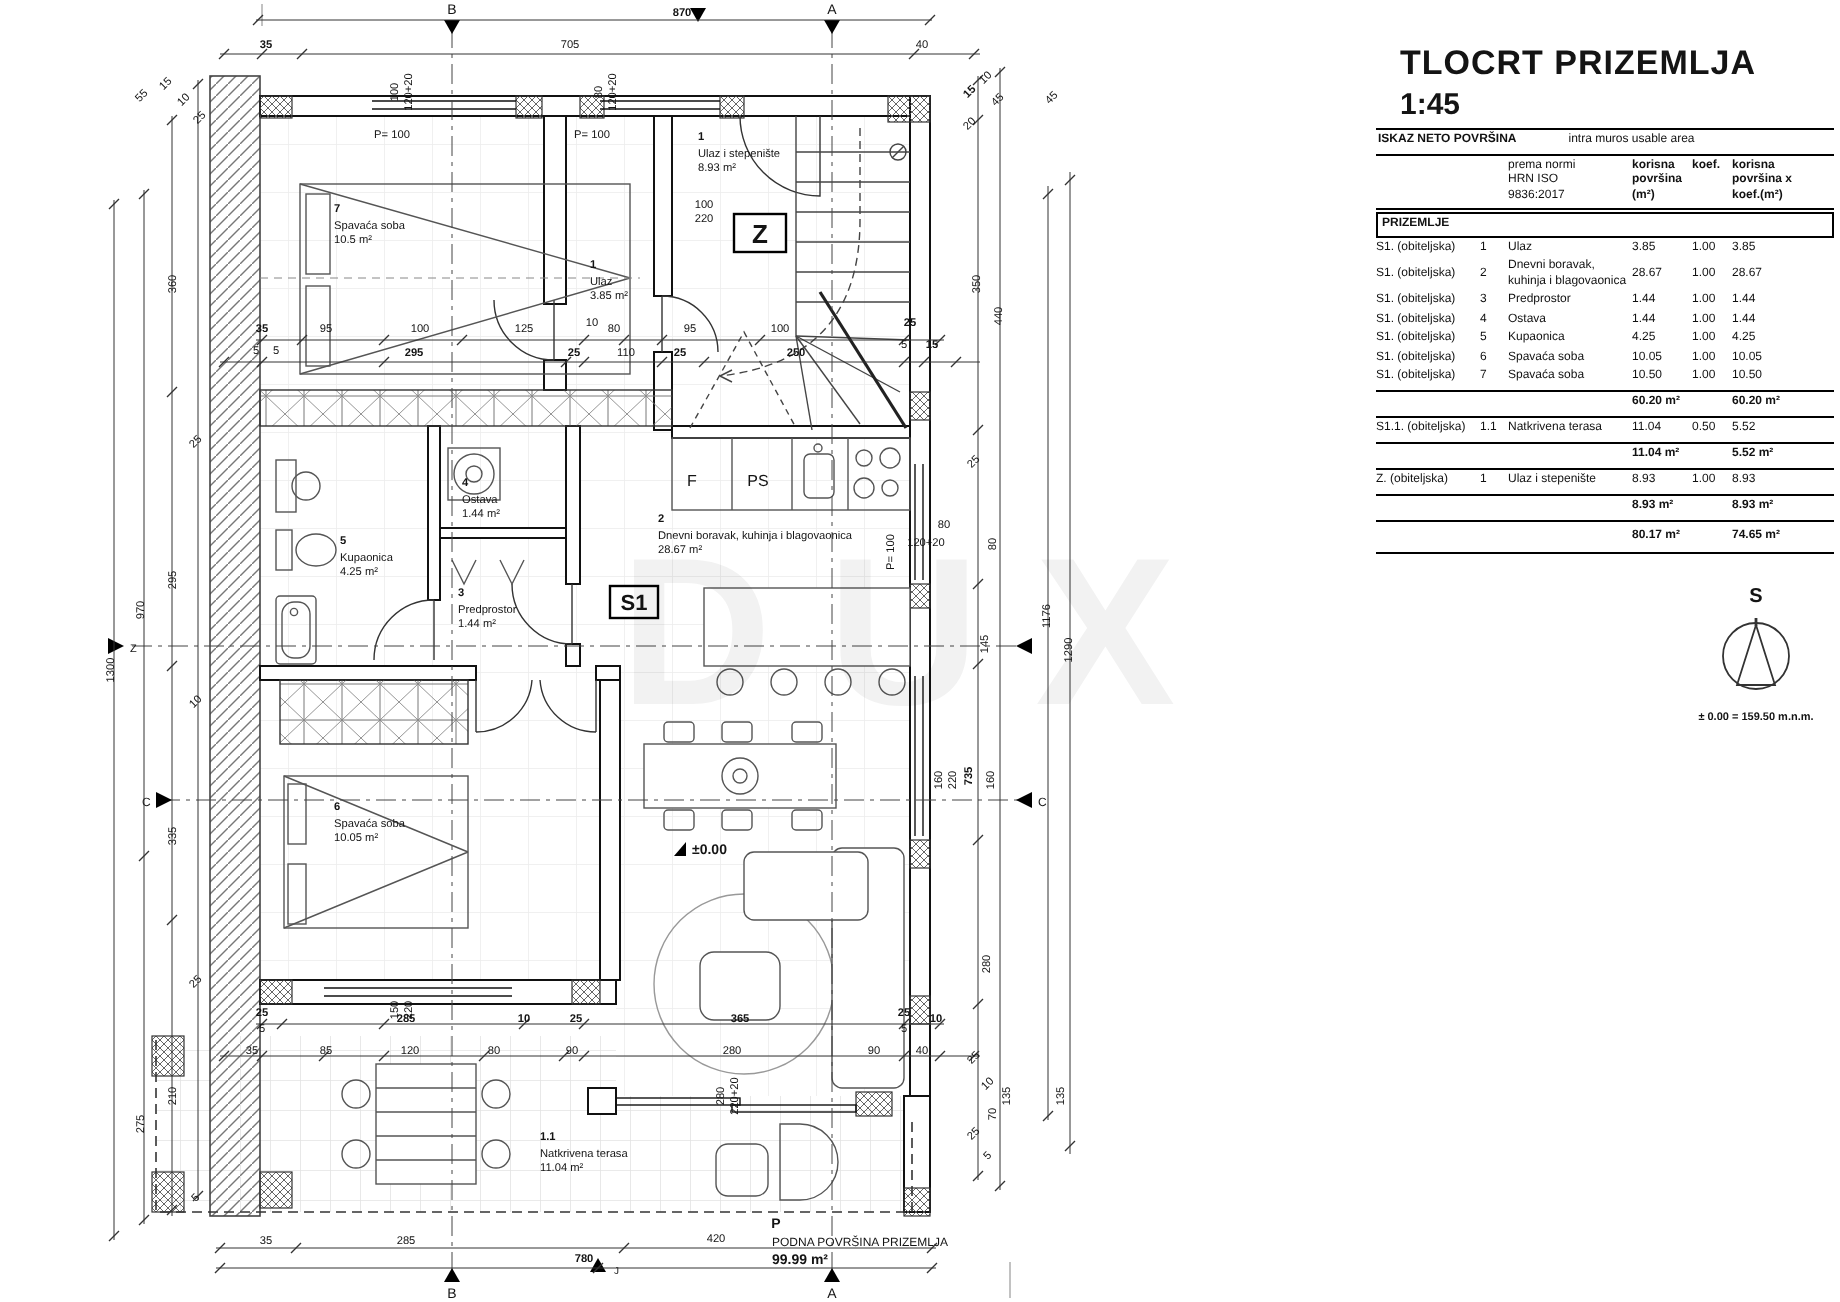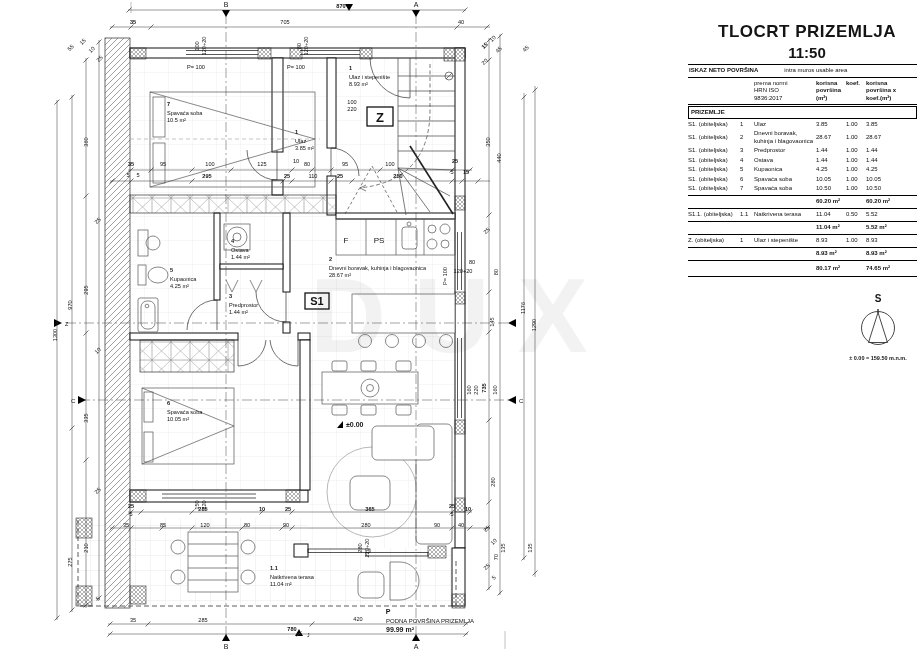--- a/index.html
+++ b/index.html
@@ -2,21 +2,21 @@
 <html><head>
 <meta charset="utf-8">
 <style>
   html,body{margin:0;padding:0;background:#fff;}
   .canvas{position:relative;width:920px;height:651px;background:#fff;overflow:hidden;
           font-family:"Liberation Sans",sans-serif;color:#141414;}
   svg text{font-family:"Liberation Sans",sans-serif;fill:#141414;}
   svg .dim{font-size:5.6px;}
   svg .b, .b{font-weight:bold;}
   
-  .title-block{position:absolute;left:700px;top:22px;width:214px;text-align:center;line-height:1.15;}
+  .title-block{position:absolute;left:700px;top:22px;width:214px;text-align:left;line-height:1.15;}
   .title-main{font-size:17px;font-weight:bold;letter-spacing:.5px;}
   .title-scale{font-size:15px;font-weight:bold;margin-top:2px;}
   .tbl{position:absolute;left:688px;top:64px;width:229px;font-size:6px;line-height:1.25;color:#111;}
   .tbl-head{display:flex;justify-content:flex-start;gap:26px;border-top:.8px solid #000;border-bottom:.8px solid #000;
             padding:2px 1px;}
   .tbl-head .t2{font-weight:normal;}
   .tcols{display:grid;grid-template-columns:52px 14px 62px 30px 20px 40px;padding:2px 0 2px 0;border-bottom:.8px solid #000;}
   .trow{display:grid;grid-template-columns:52px 14px 62px 30px 20px 40px;align-items:center;padding:1px 0;}
   .trow>div{padding-right:2px;}
   .tbl-section{border:.8px solid #000;font-weight:bold;padding:1.5px 2px;margin:1px 0;}
@@ -436,21 +436,21 @@
       <text x="167" y="405" class="dim b" font-size="8" text-anchor="start">6</text>
       <text x="167" y="413.5" class="dim" font-size="6.2" text-anchor="start">Spavaća soba</text>
       <text x="167" y="420.5" class="dim" font-size="6.2" text-anchor="start">10.05 m²</text>
       <text x="270" y="570" class="dim b" font-size="8" text-anchor="start">1.1</text>
       <text x="270" y="578.5" class="dim" font-size="6.2" text-anchor="start">Natkrivena terasa</text>
       <text x="270" y="585.5" class="dim" font-size="6.2" text-anchor="start">11.04 m²</text>
     </svg>
 
   <div class="title-block">
     <div class="title-main">TLOCRT PRIZEMLJA</div>
-    <div class="title-scale">11:50</div>
+    <div class="title-scale">1:45</div>
   </div>
 
   <div class="tbl">
     <div class="tbl-head">
       <span class="b">ISKAZ NETO POVRŠINA</span>
       <span class="t2">intra muros usable area</span>
     </div>
     <div class="tcols">
       <div></div>
         <div></div>

